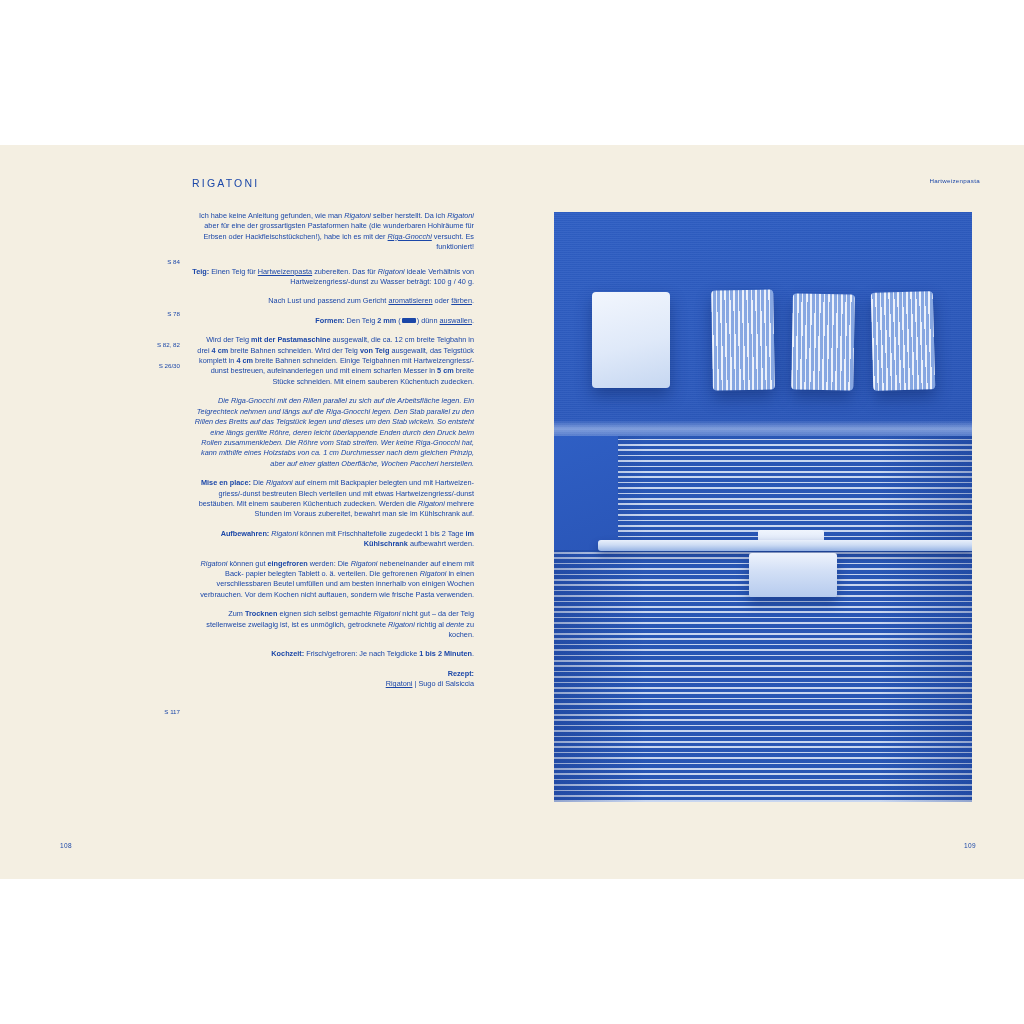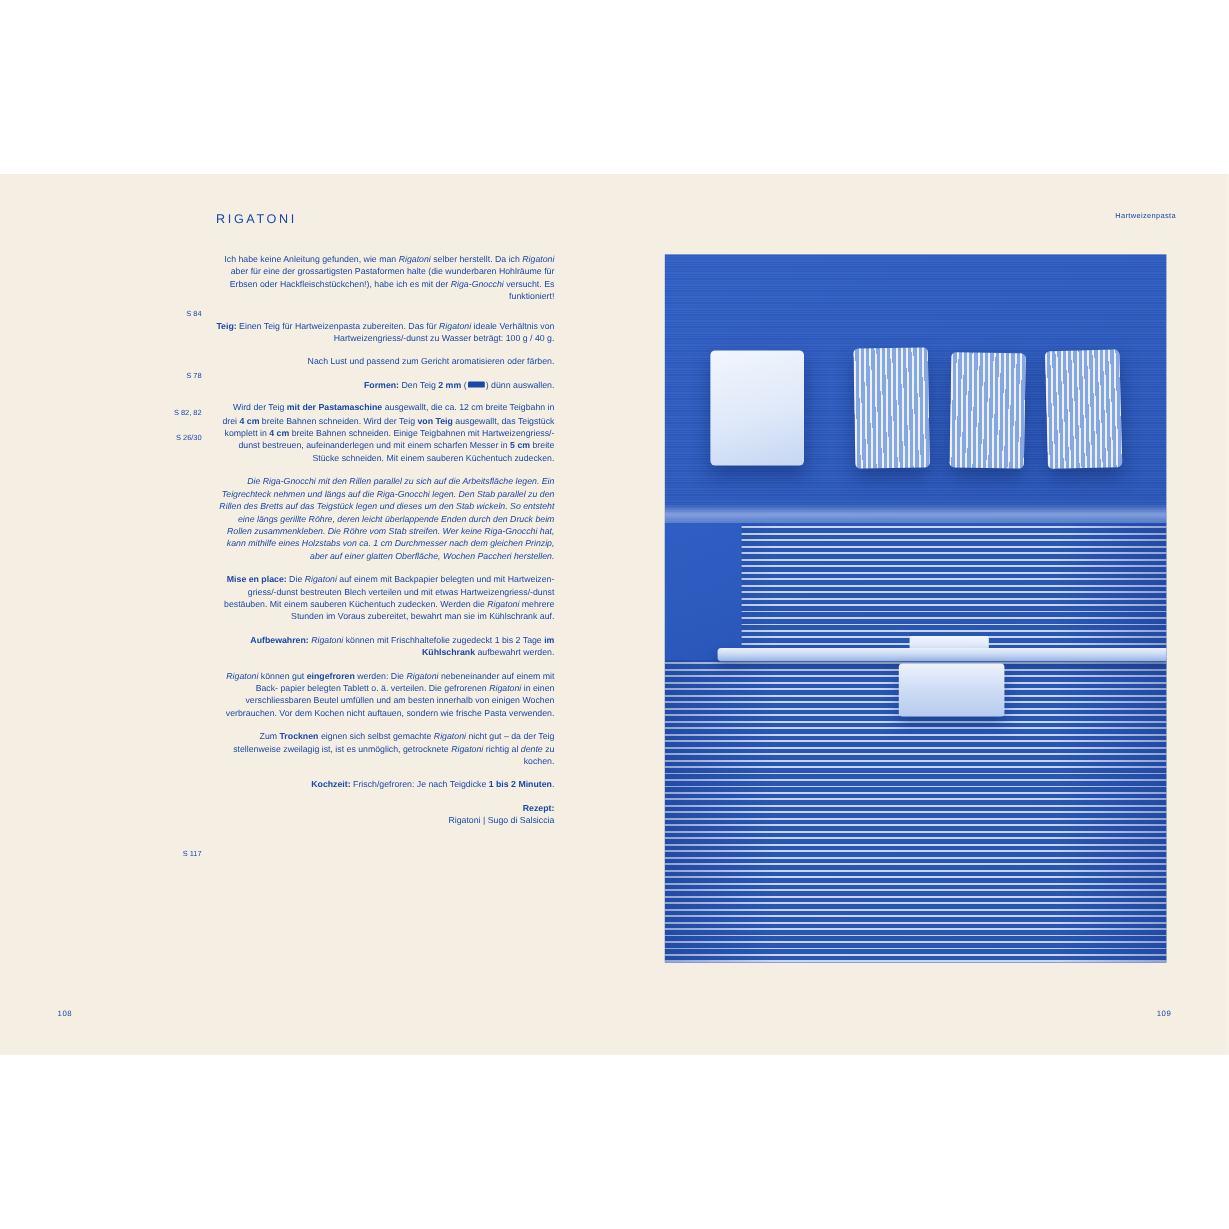--- a/index.html
+++ b/index.html
@@ -21,21 +21,21 @@
     height: 734px;
     background: #f4efe2;
   }
   .spread {
     position: absolute;
     inset: 0;
   }
   
   .left-page {
     position: absolute;
-    left: 0; top: 0;
+    left: 12px; top: 0;
     width: 512px; height: 682px; padding-left: 35px;
   }
   .chapter-title {
     position: absolute;
     left: 180px;
     top: 32px;
     font-size: 10.5px;
     letter-spacing: 2.2px;
     color: #1b47a8;
     font-weight: 400;
@@ -50,21 +50,21 @@
     line-height: 10.4px;
   }
   .intro {
     text-align: right;
     margin: 0 0 14px 0;
   }
   p.para {
     margin: 0 0 9px 0;
     text-align: right;
   }
-  .u { }
+  .u { text-decoration: underline; }
   .b { font-weight: bold; }
   .i { font-style: italic; }
   .sidenotes {
     position: absolute;
     left: 38px;
     top: 66px;
     width: 136px;
     color: #1b47a8;
     font-size: 6.2px;
     line-height: 10.4px;

